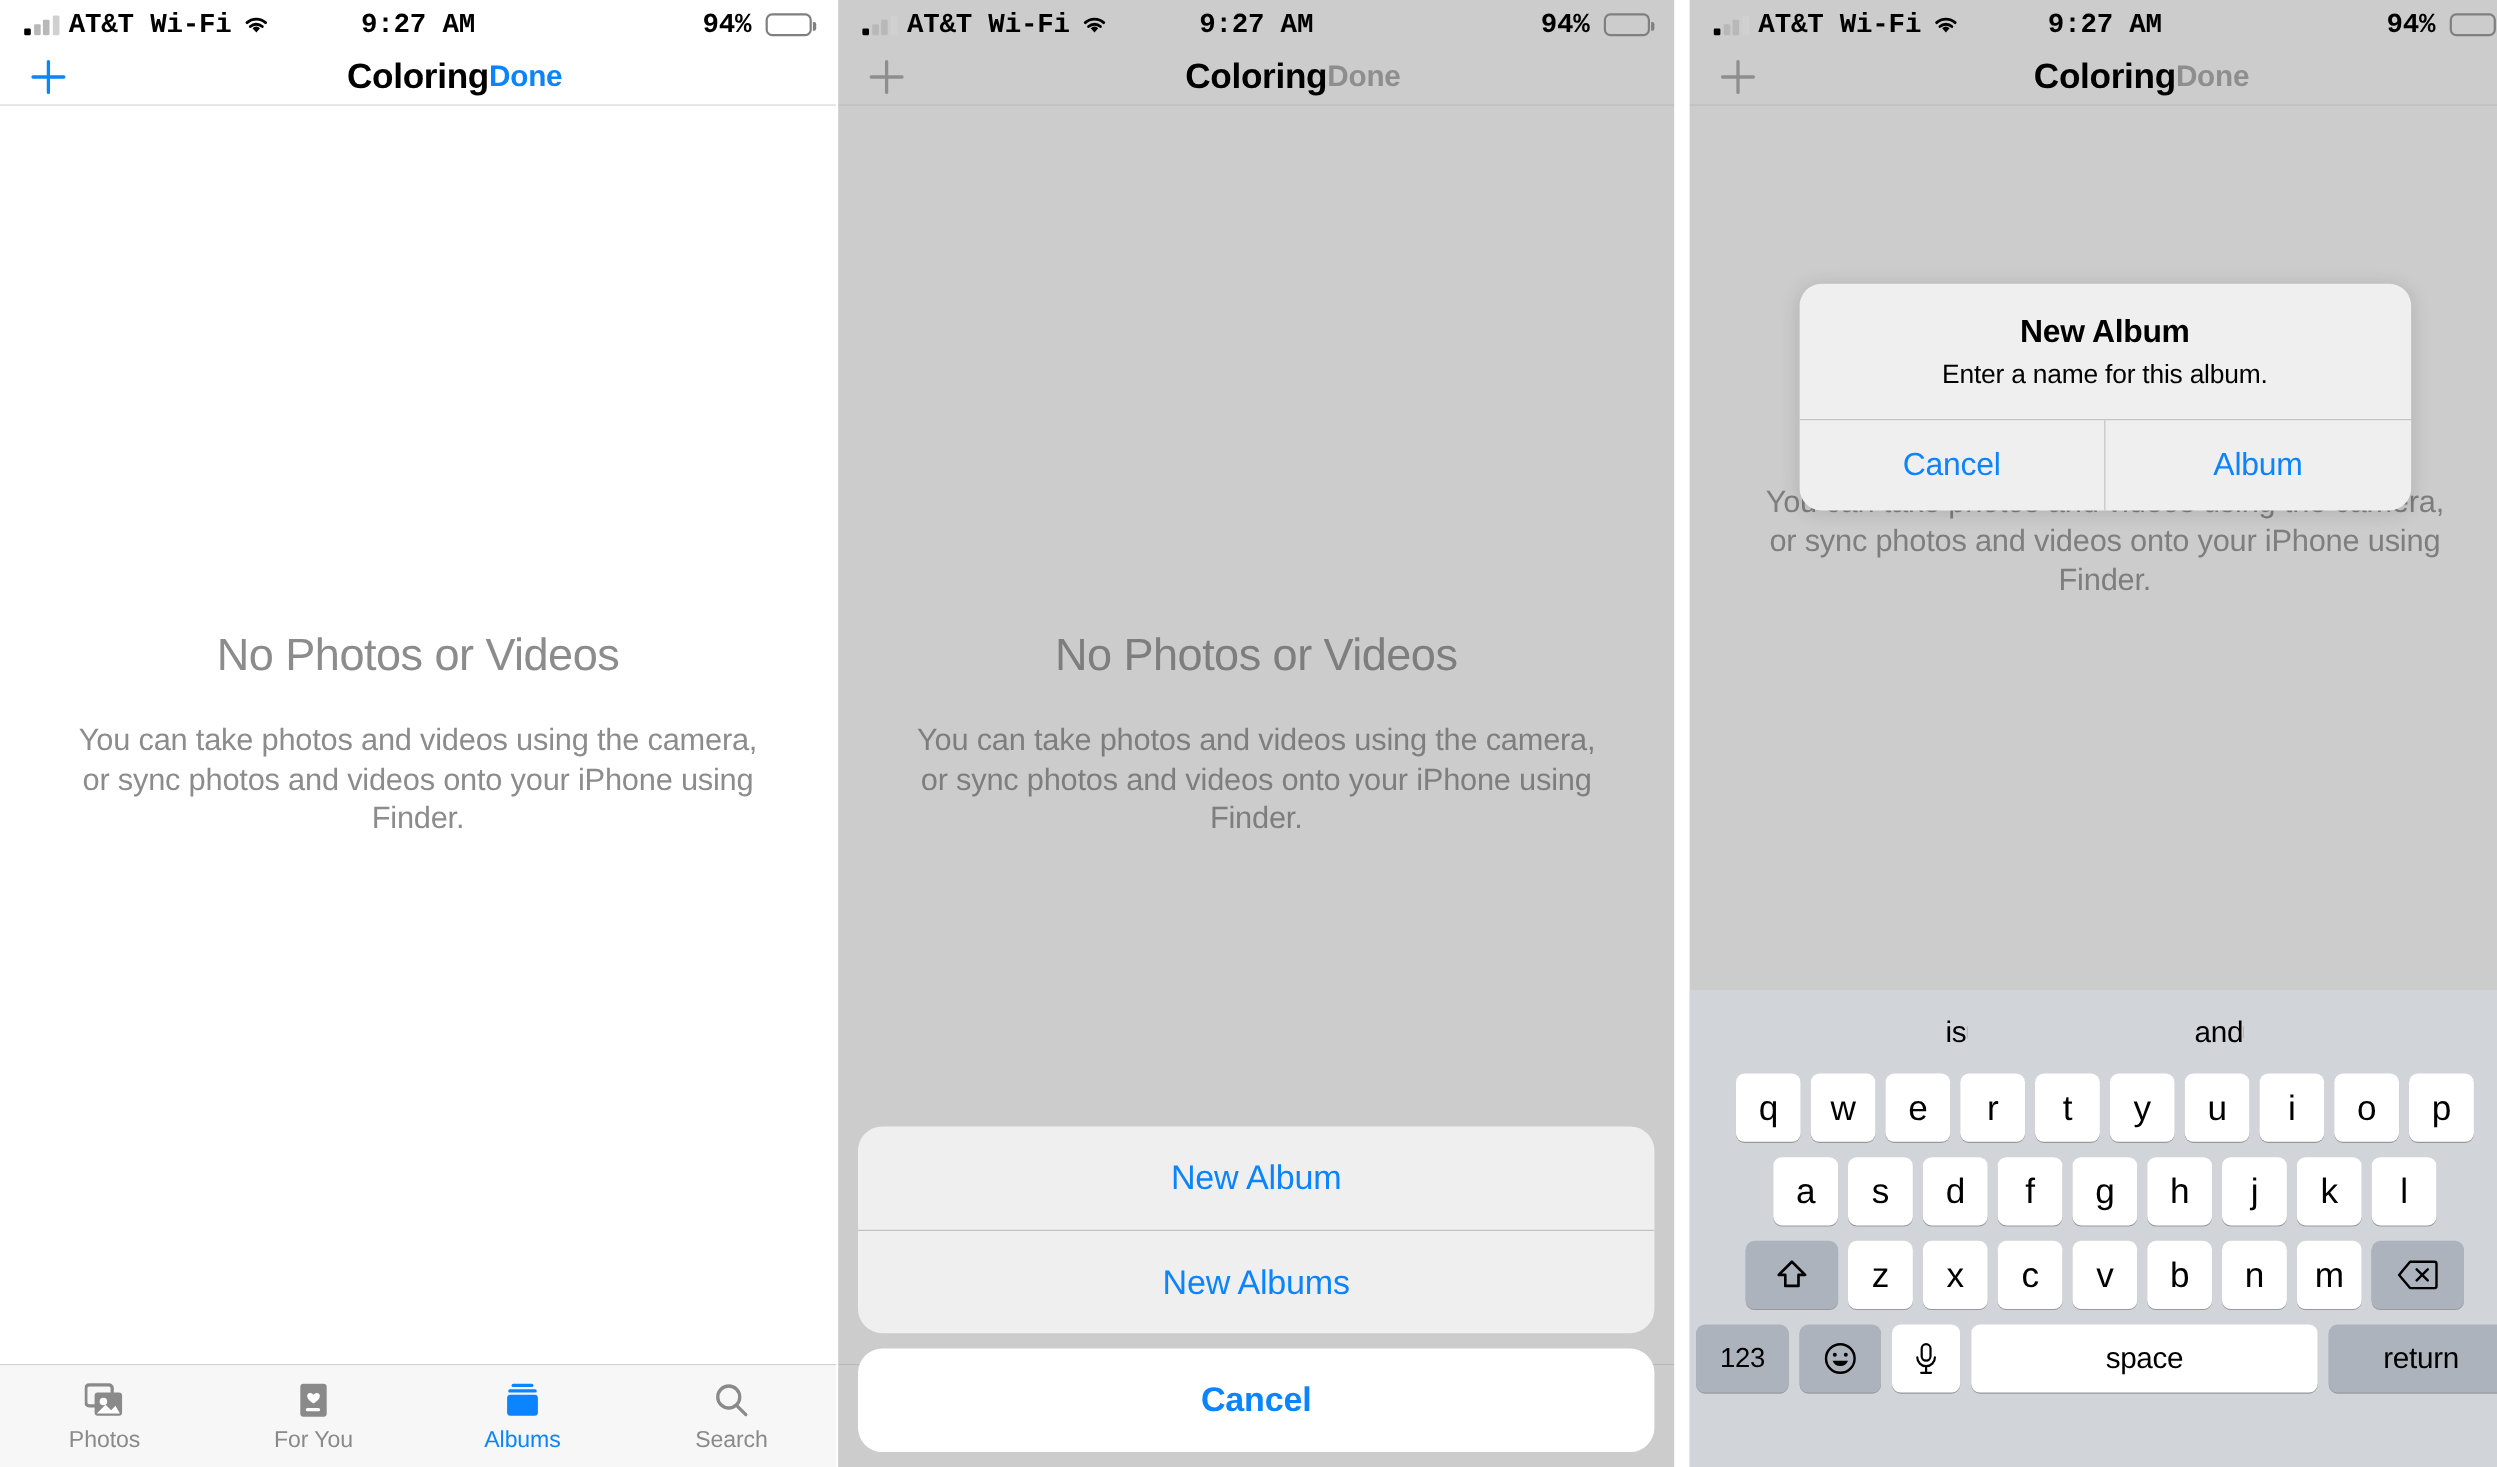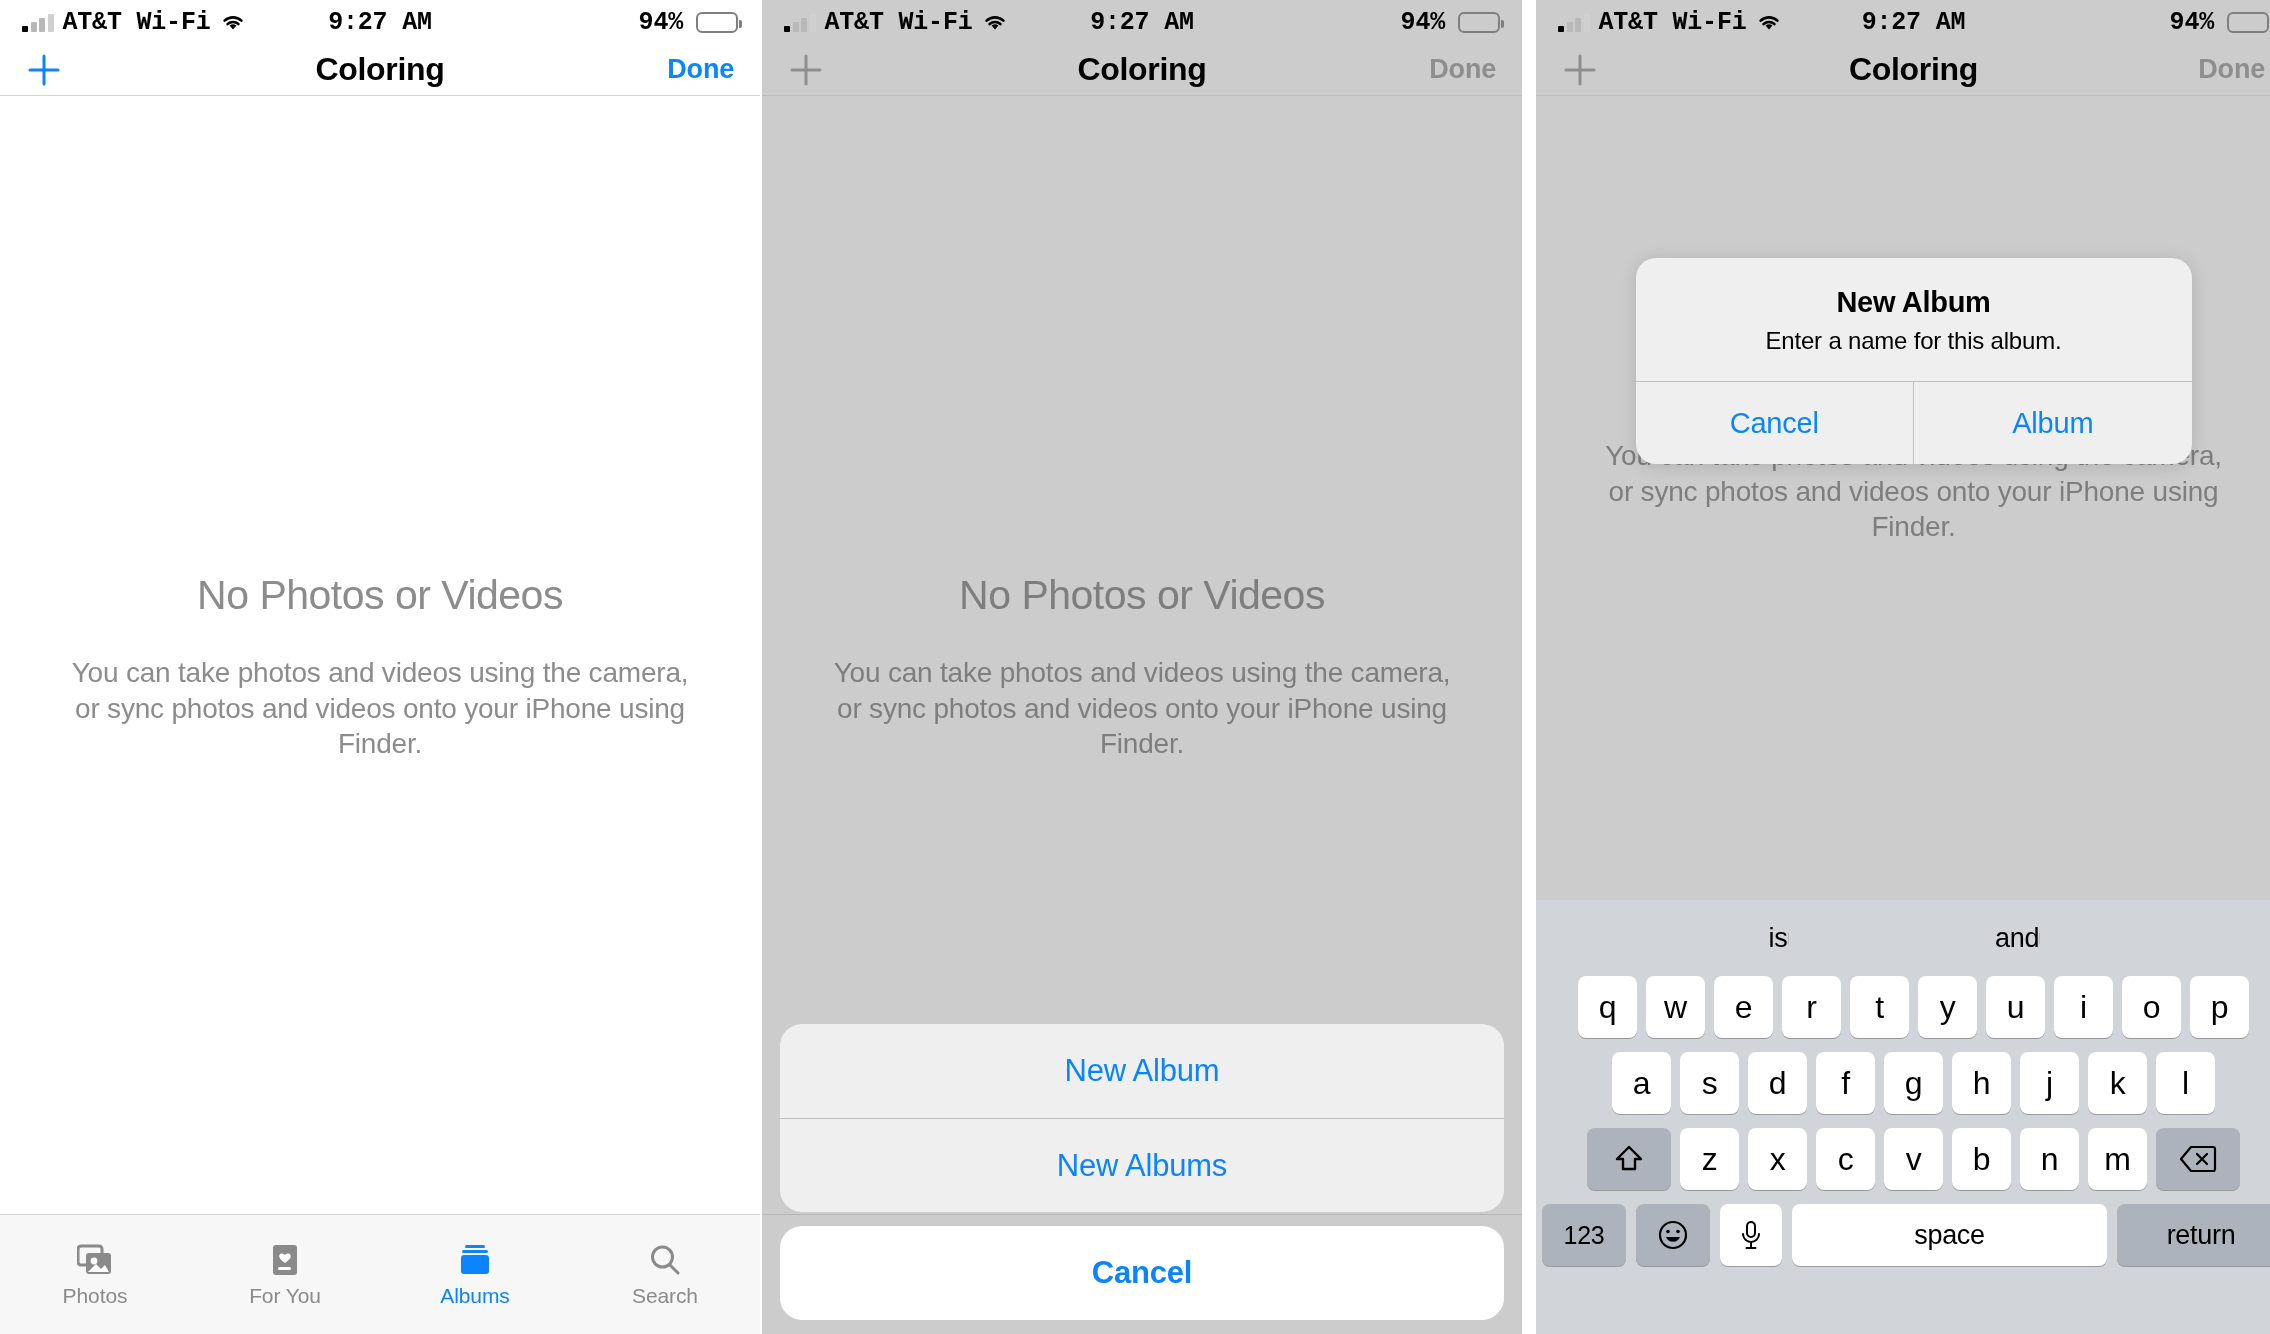--- a/index.html
+++ b/index.html
@@ -62,21 +62,21 @@
   
   .navbar {
     position: absolute; top: 44px; left: 0; right: 0;
     height: 52px;
     display: flex; align-items: center;
     padding: 0 26px;
     border-bottom: 1px solid #d4d4d4;
   }
   .nav-left  { flex: 1 1 0; display: flex; align-items: center; }
   .nav-title { flex: 0 0 auto; font-size: 32px; font-weight: 700; color: #000; letter-spacing: -0.3px;}
-  .nav-right { flex: 1 1 0; display: flex; justify-content: flex-end; }
+  .nav-right { flex: 1 1 0; display: flex; justify-content: flex-start; }
   .plus-icon { width: 36px; height: 36px; }
   .done-btn { font-size: 27px; color: #0a84ff; font-weight: 600; letter-spacing: -0.2px;}
   .dim .done-btn { color: #8e8e8e; }
   .dim .navbar { border-bottom-color:#bcbcbc; }
 
   
   .empty {
     position: absolute; left: 0; right: 0; top: 0; bottom: 0;
     display: flex; flex-direction: column;
     align-items: center; justify-content: center;
@@ -91,21 +91,21 @@
   }
   .empty-sub {
     font-size: 28px; color: #8c8c8c; line-height: 1.28;
     letter-spacing: -0.2px;
     max-width: 640px;
   }
 
   
   .tabbar {
     position: absolute; left: 0; right: 0; bottom: 0;
-    height: 120px;
+    height: 94px;
     background: #f7f7f7;
     border-top: 1px solid #d0d0d0;
     display: flex; align-items: center;
   }
   .tab {
     flex: 1 1 0;
     display: flex; flex-direction: column;
     align-items: center; justify-content: center;
     gap: 6px;
     height: 100%;

